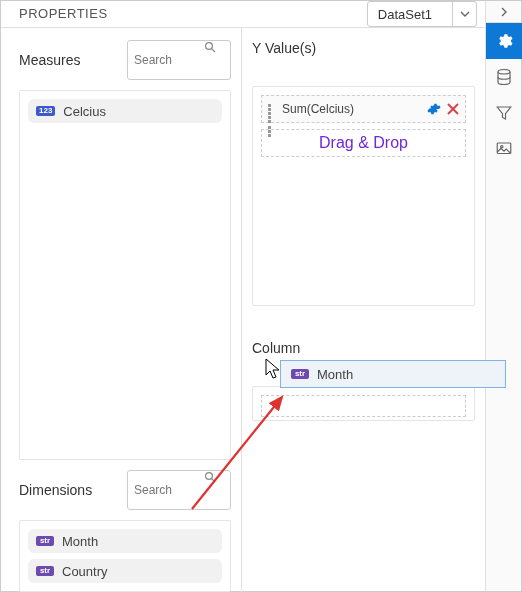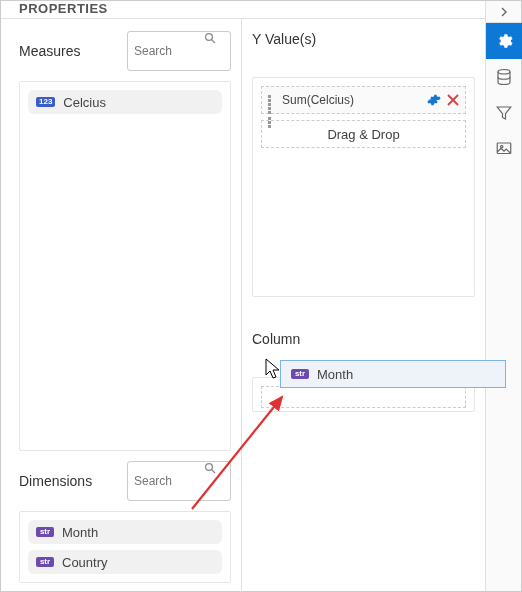--- a/index.html
+++ b/index.html
@@ -31,21 +31,21 @@
     border-bottom: 1px solid #e0e0e0;
   }
   .tabs {
     display: flex;
     height: 100%;
   }
   .tab {
     padding: 0 18px;
     display: flex;
     align-items: center;
-    font-weight: 700;
+    font-weight: 400;
     font-size: 13px;
     letter-spacing: 0.5px;
     color: #555;
     cursor: pointer;
     border-bottom: 2px solid transparent;
     text-transform: uppercase;
   }
   .tab.active {
     color: #0d78d6;
     border-bottom: 2px solid #0d78d6;
@@ -181,22 +181,22 @@
     width: 3px; height: 3px; background: #999; border-radius: 0; display: inline-block;
   }
   .grip-row { display: flex; gap: 1px; }
   .drop-row .label { flex: 1; }
   .drop-hint {
     display: flex;
     align-items: center;
     justify-content: center;
     height: 28px;
     border: 1px dashed #ccc;
-    color: #404040;
-    font-size: 13px;
+    color: #6d28d9;
+    font-size: 16px;
     margin-top: 6px;
   }
   .yvalues-box { height: 220px; }
   .column-box { height: 35px; margin-top: 0px; position: relative;}
   .gear-blue { color: #0d78d6; }
   .close-red { color: #d64545; font-weight: bold; cursor: pointer; }
   .drag-ghost {
     position: absolute;
     left: 280px;
     top: 360px;
@@ -259,20 +259,28 @@
 </head>
 <body>
 
 <div class="shell">
   <div class="main">
     <div class="header">
       <div class="tabs">
         <div class="tab">PROPERTIES</div>
       </div>
       <div class="header-spacer"></div>
+      <div class="dataset-select">
+        <span class="dataset-label">DataSet1</span>
+        <span class="dataset-caret">
+          <svg width="10" height="6" viewBox="0 0 10 6">
+              <path d="M1 1 L5 5 L9 1" stroke="#666" stroke-width="1.4" fill="none"></path>
+            </svg>
+        </span>
+      </div>
     </div>
 
     <div class="content">
       <div class="left-panel">
         <div class="section-head">
           <div class="section-title">Measures</div>
           <div class="search">
             <input type="text" placeholder="Search" style="">
             <span>
               <svg width="12" height="12" viewBox="0 0 12 12">

